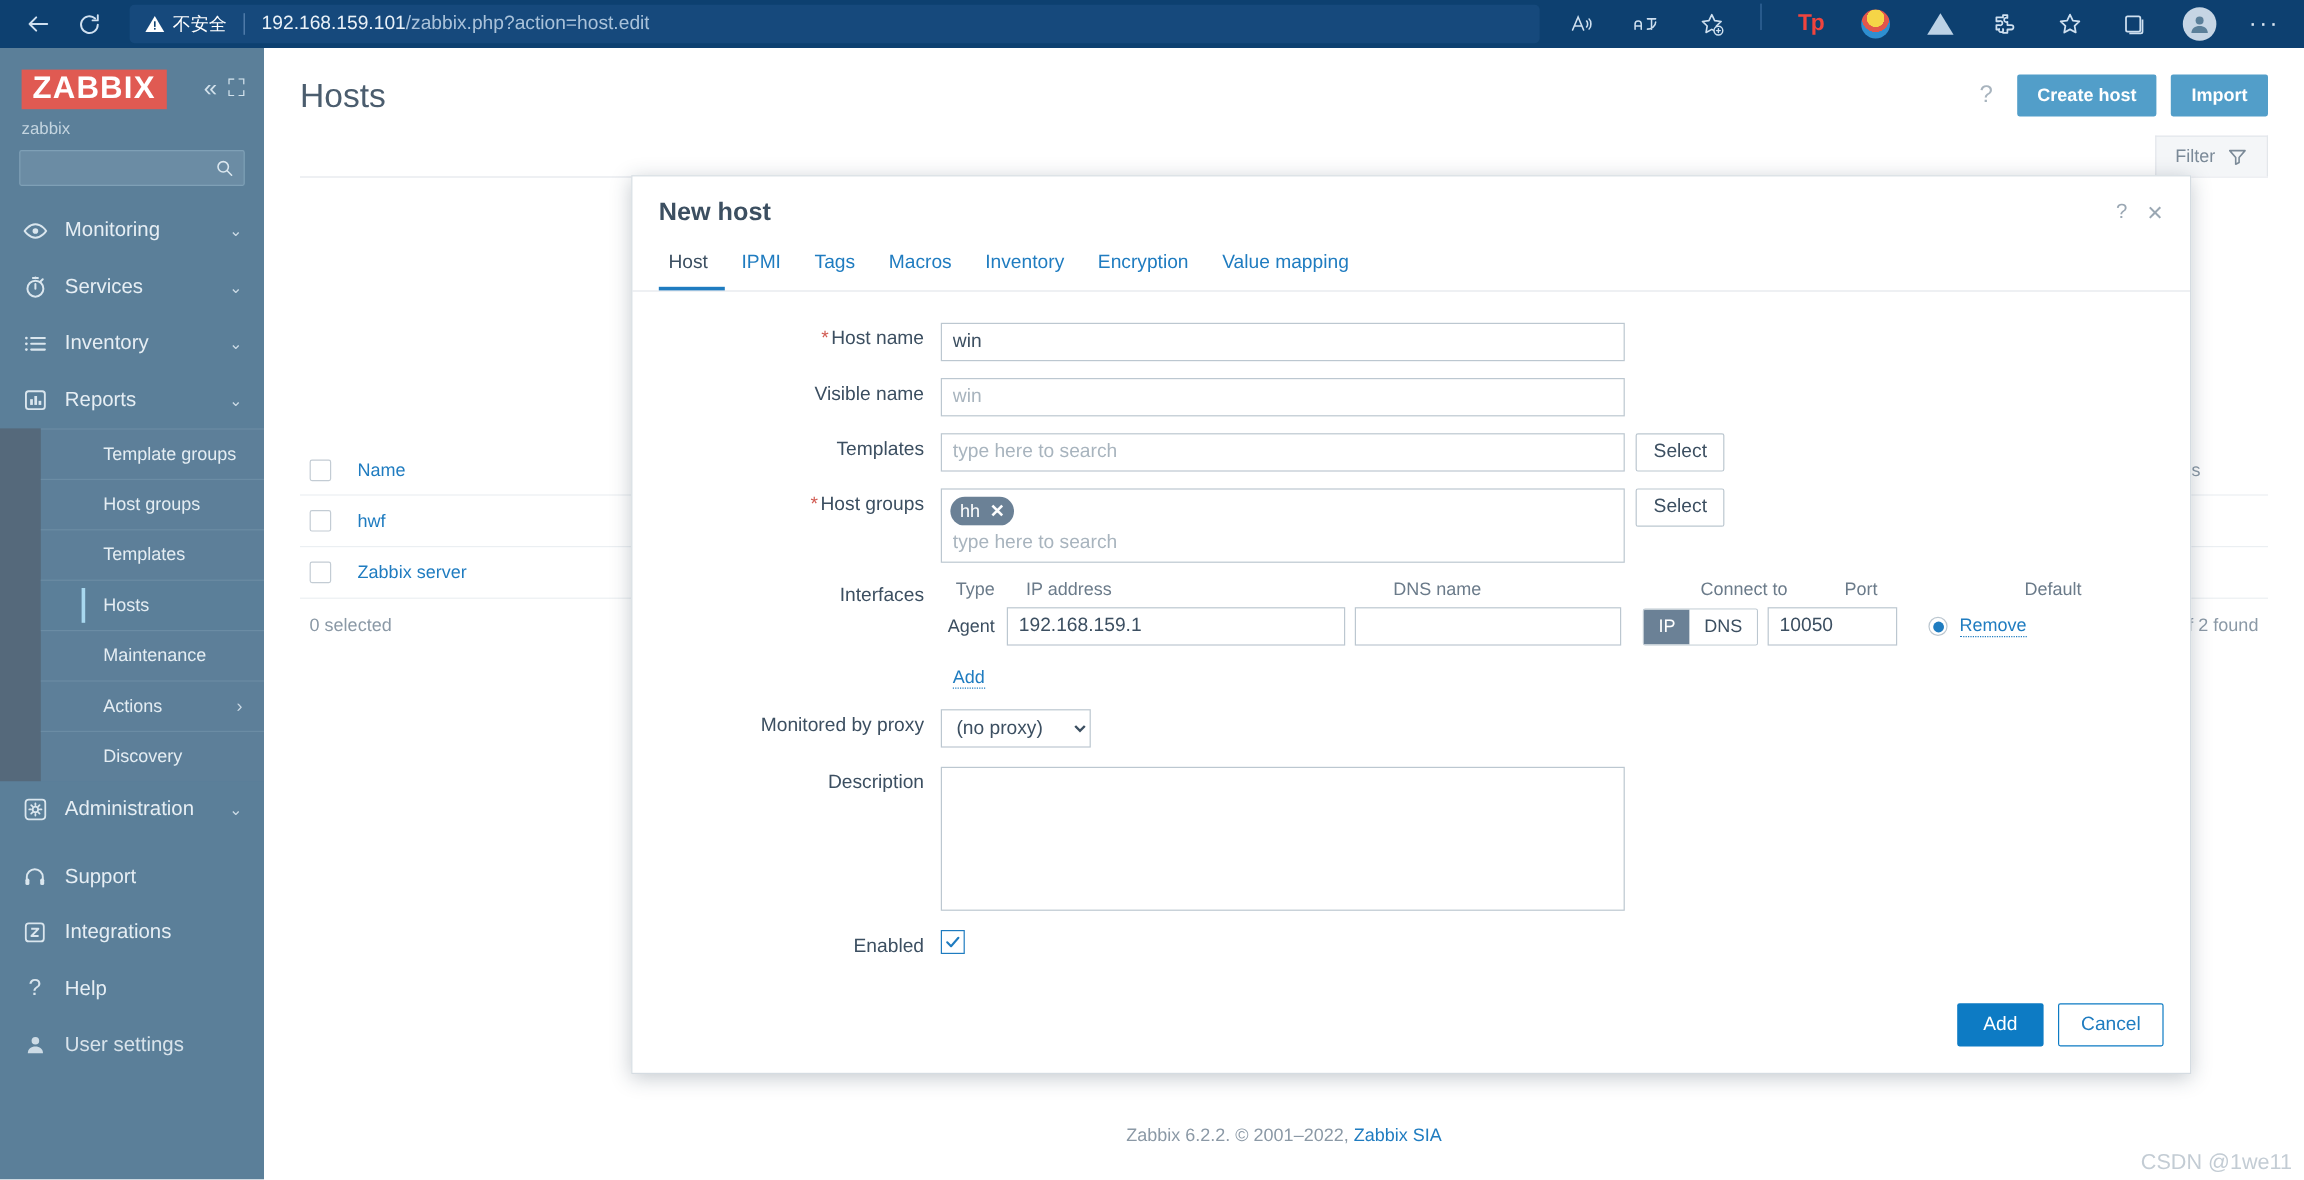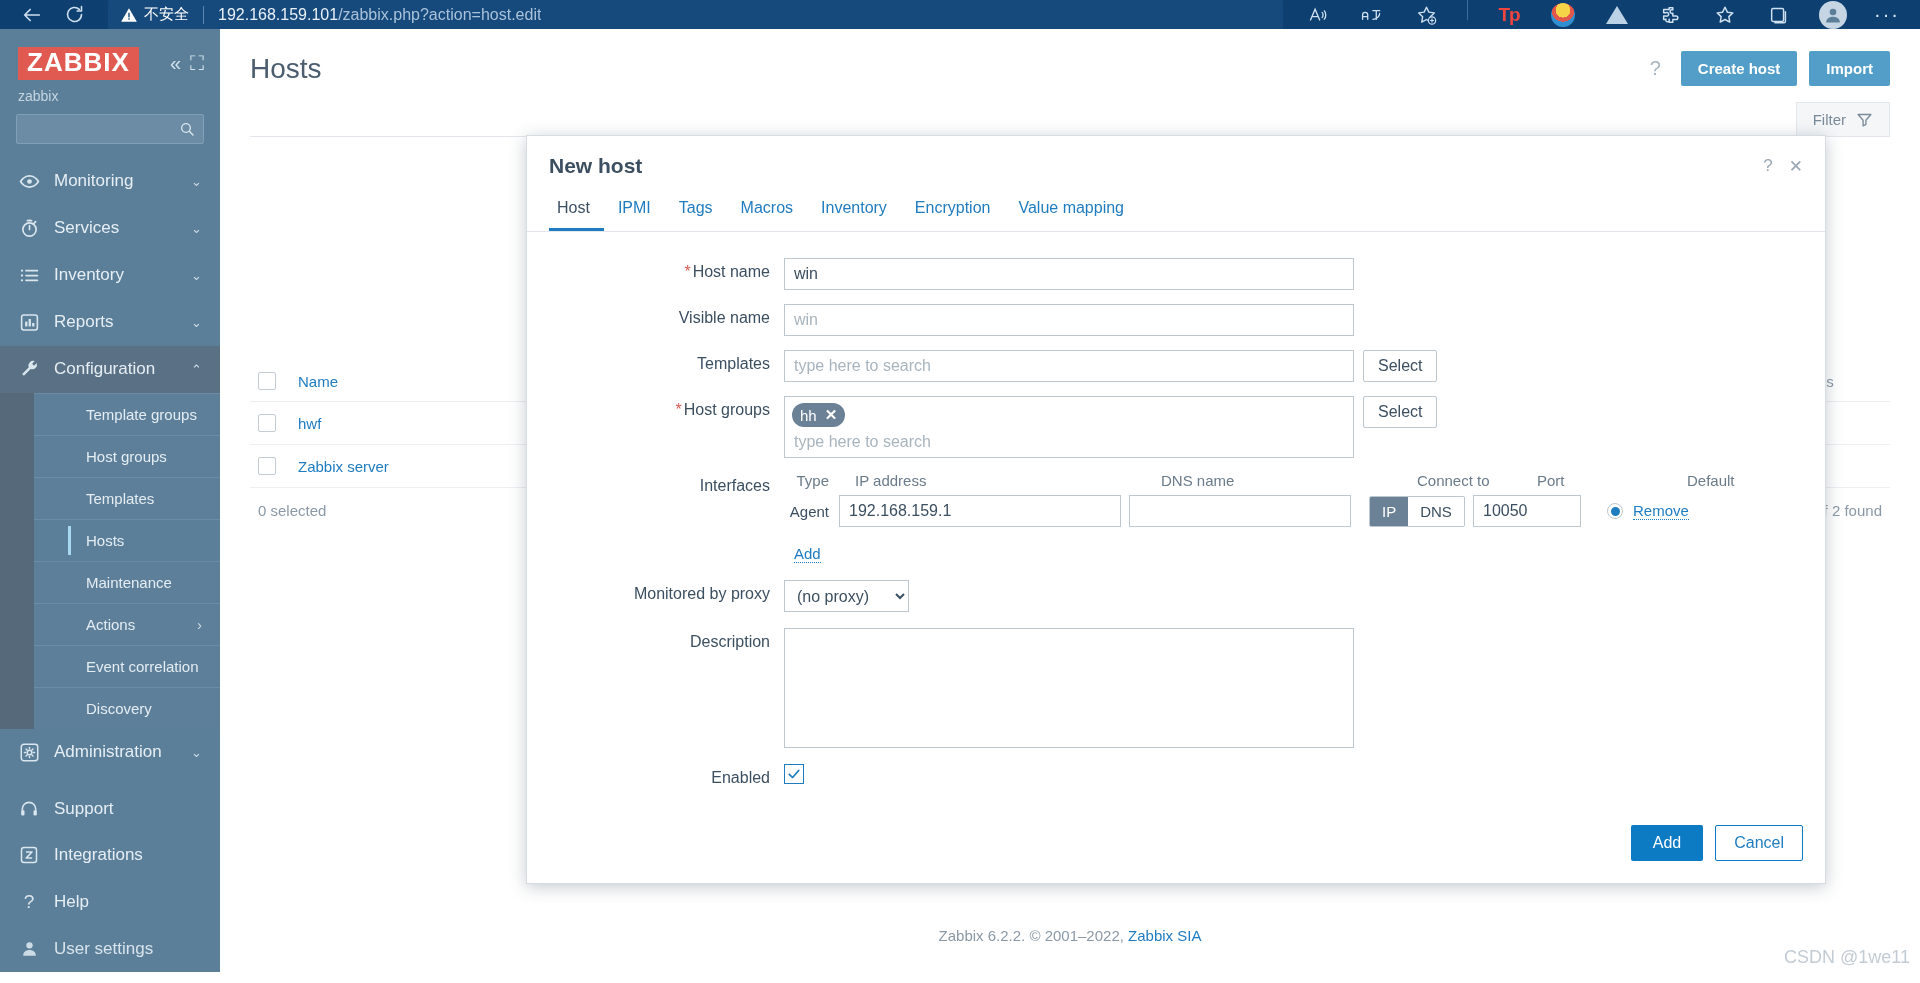--- a/index.html
+++ b/index.html
@@ -4,21 +4,21 @@
 <style>
   * { box-sizing: border-box; margin: 0; padding: 0; }
   html, body {
     width: 1920px; height: 983px;
     font-family: "Liberation Sans", sans-serif;
     overflow: hidden; background: #fff;
   }
 
   
   .browser-bar {
-    height: 29px; background: #0d4070;
+    height: 40px; background: #0d4070;
     display: flex; align-items: center; padding: 0 14px; gap: 6px;
     position: relative;
   }
   .nav-btn {
     width: 36px; height: 36px; display: flex; align-items: center;
     justify-content: center; color: #cfe0f0; cursor: pointer;
     border-radius: 4px; flex: none;
   }
   .nav-btn svg { display: block; }
   .url-pill {
@@ -347,41 +347,31 @@
           <rect x="3" y="3.5" width="18" height="17" rx="2.5"></rect>
           <rect x="7" y="11" width="2.6" height="5.5" fill="#dae6ee" stroke="none"></rect>
           <rect x="11" y="8" width="2.6" height="8.5" fill="#dae6ee" stroke="none"></rect>
           <rect x="15" y="12.6" width="2.6" height="3.9" fill="#dae6ee" stroke="none"></rect>
         </svg>
       </span>
       <span>Reports</span>
       <span class="chev">⌄</span>
     </div>
 
-    <div class="nav-item active">
-      <span class="ni-icon">
-        <svg width="21" height="21" viewBox="0 0 24 24" fill="#dae6ee">
-          <path d="M20.2 4.6a5.3 5.3 0 0 1-6.9 6.8L5.6 19l-2-2 7.6-7.7a5.3 5.3 0 0 1 6.8-6.9l-3 3 2.2 2.2z"></path>
-        </svg>
-      </span>
-      <span>Configuration</span>
-      <span class="chev">⌃</span>
-    </div>
 
     <div class="subnav">
       <div class="sub-item">Template groups</div>
       <div class="sub-item">Host groups</div>
       <div class="sub-item">Templates</div>
       <div class="sub-item current">Hosts</div>
       <div class="sub-item">Maintenance</div>
       <div class="sub-item" style="display:flex;align-items:center;">
         <span>Actions</span>
         <span style="margin-left:auto;color:#cddbe6;">›</span>
       </div>
-      <div class="sub-item">Event correlation</div>
       <div class="sub-item">Discovery</div>
     </div>
 
     <div class="nav-item">
       <span class="ni-icon">
         <svg width="21" height="21" viewBox="0 0 24 24" fill="none" stroke="#dae6ee" stroke-width="1.7">
           <rect x="2.6" y="2.6" width="18.8" height="18.8" rx="3"></rect>
           <circle cx="12" cy="12" r="2.6"></circle>
           <path d="M12 6.2v1.6M12 16.2v1.6M6.2 12h1.6M16.2 12h1.6M8 8l1.2 1.2M14.8 14.8L16 16M16 8l-1.2 1.2M9.2 14.8L8 16" stroke-linecap="round"></path>
         </svg>

